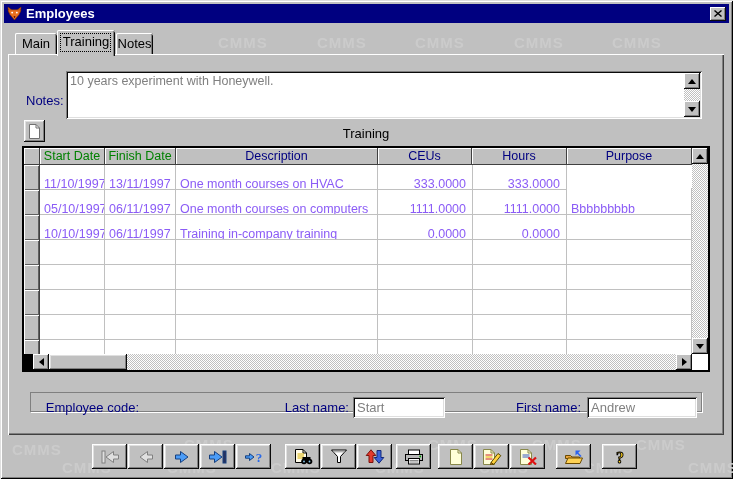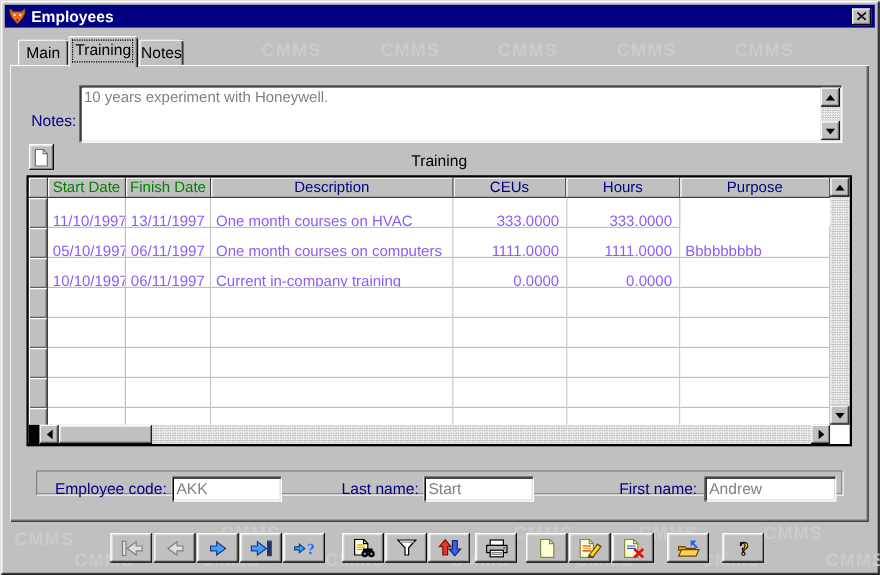--- a/index.html
+++ b/index.html
@@ -206,21 +206,21 @@
               <div class="gcell" style="width: 71px;">06/11/1997</div>
               <div class="gcell" style="width: 202px;">One month courses on computers</div>
               <div class="gcell right" style="width: 95px;">1111.0000</div>
               <div class="gcell right" style="width: 94px;">1111.0000</div>
               <div class="gcell" style="width: 125px;">Bbbbbbbbb</div>
             </div>
             <div class="grow">
               <div class="gsel"></div>
               <div class="gcell" style="width: 65px;">10/10/1997</div>
               <div class="gcell" style="width: 71px;">06/11/1997</div>
-              <div class="gcell" style="width: 202px;">Current in-company training</div>
+              <div class="gcell" style="width: 202px;">Training in-company training</div>
               <div class="gcell right" style="width: 95px;">0.0000</div>
               <div class="gcell right" style="width: 94px;">0.0000</div>
               <div class="gcell" style="width: 125px;"></div>
             </div>
             <div class="grow">
               <div class="gsel"></div>
               <div class="gcell" style="width: 65px;"></div>
               <div class="gcell" style="width: 71px;"></div>
               <div class="gcell" style="width: 202px;"></div>
               <div class="gcell right" style="width: 95px;"></div>
@@ -291,23 +291,20 @@
                 <polygon points="0,0 5,4 0,8" fill="#000"></polygon>
               </svg>
           </div>
         </div>
         <div class="sizebox"></div>
       </div>
     </div>
 
     <div class="emp-panel">
       <span class="flabel" style="left:8px; width:100px;">Employee code:</span>
-      <div class="fbox" style="left:112px; width:92px;">
-        <span>AKK</span>
-      </div>
       <span class="flabel" style="left:240px; width:78px;">Last name:</span>
       <div class="fbox" style="left:322px; width:92px;">
         <span>Start</span>
       </div>
       <span class="flabel" style="left:470px; width:80px;">First name:</span>
       <div class="fbox" style="left:556px; width:110px;">
         <span>Andrew</span>
       </div>
     </div>
   </div>

